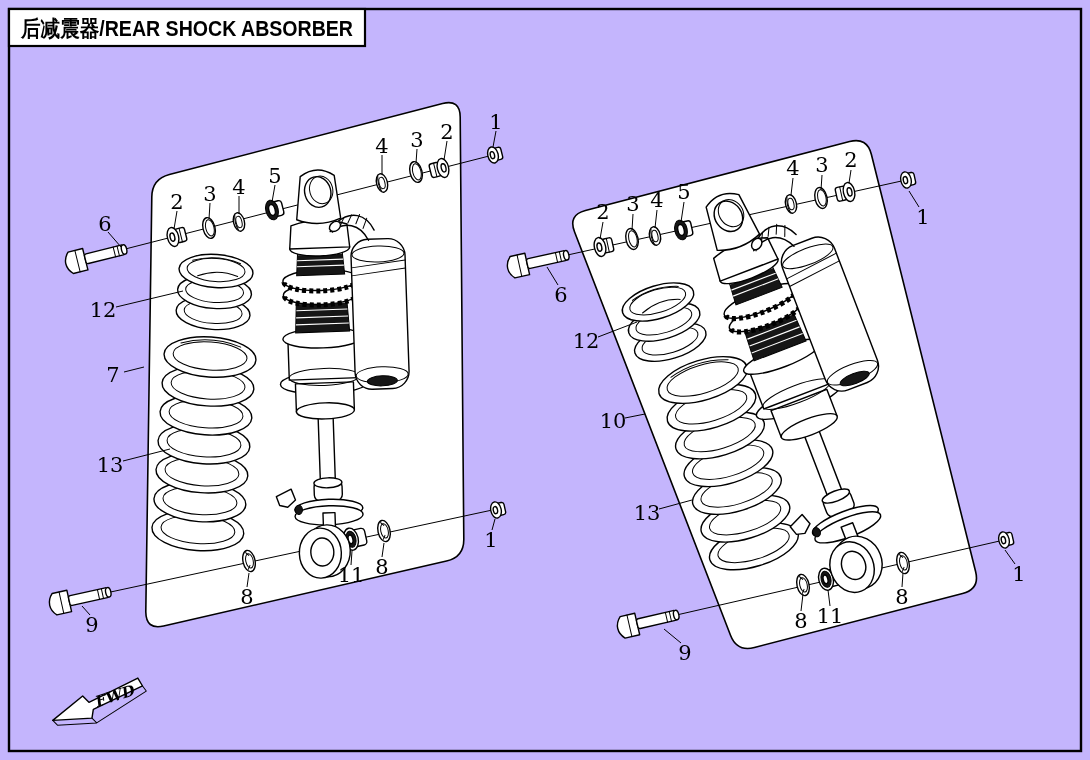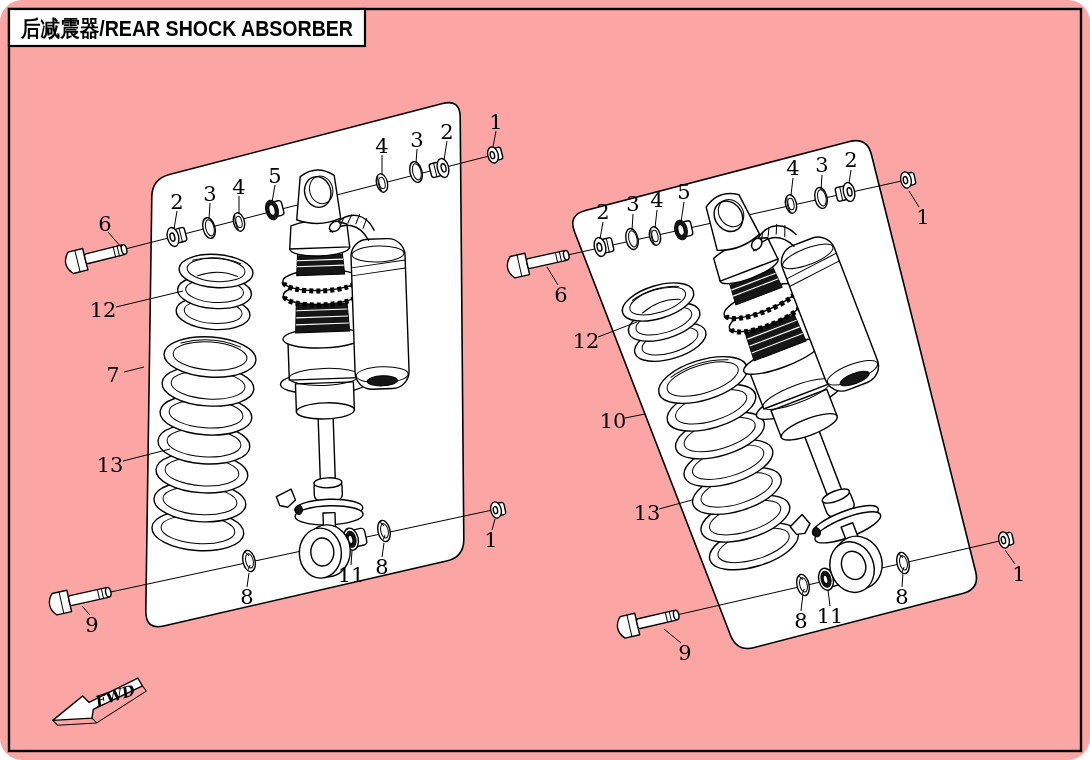--- a/index.html
+++ b/index.html
@@ -1,17 +1,17 @@
 <!DOCTYPE html>
 <html><head>
 <meta charset="utf-8">
 <style>
   html,body{margin:0;padding:0;background:#fff;}
-  .page{position:relative;width:1090px;height:760px;background:#fca5a5;overflow:hidden;
-        font-family:"Liberation Sans","DejaVu Sans",sans-serif;border-radius:22px;}
+  .page{position:relative;width:1090px;height:760px;background:#c4b5fd;overflow:hidden;
+        font-family:"Liberation Sans","DejaVu Sans",sans-serif;}
   svg{display:block;}
   .s    {stroke:#000;stroke-width:1.4;fill:none;stroke-linecap:round;stroke-linejoin:round;}
   .thin {stroke:#000;stroke-width:1;fill:none;stroke-linecap:round;stroke-linejoin:round;}
   .w    {stroke:#000;stroke-width:1.4;fill:#fff;stroke-linejoin:round;}
   .dk   {stroke:#000;stroke-width:1;fill:#161616;}
   .wl   {stroke:#fff;stroke-width:1.1;fill:none;}
   .teeth{stroke:#000;stroke-width:5;fill:none;stroke-dasharray:4 3;}
   .axis {stroke:#000;stroke-width:1;fill:none;}
   .leader{stroke:#000;stroke-width:1;fill:none;}
   .panel{stroke:#000;stroke-width:1.6;fill:#fff;}

